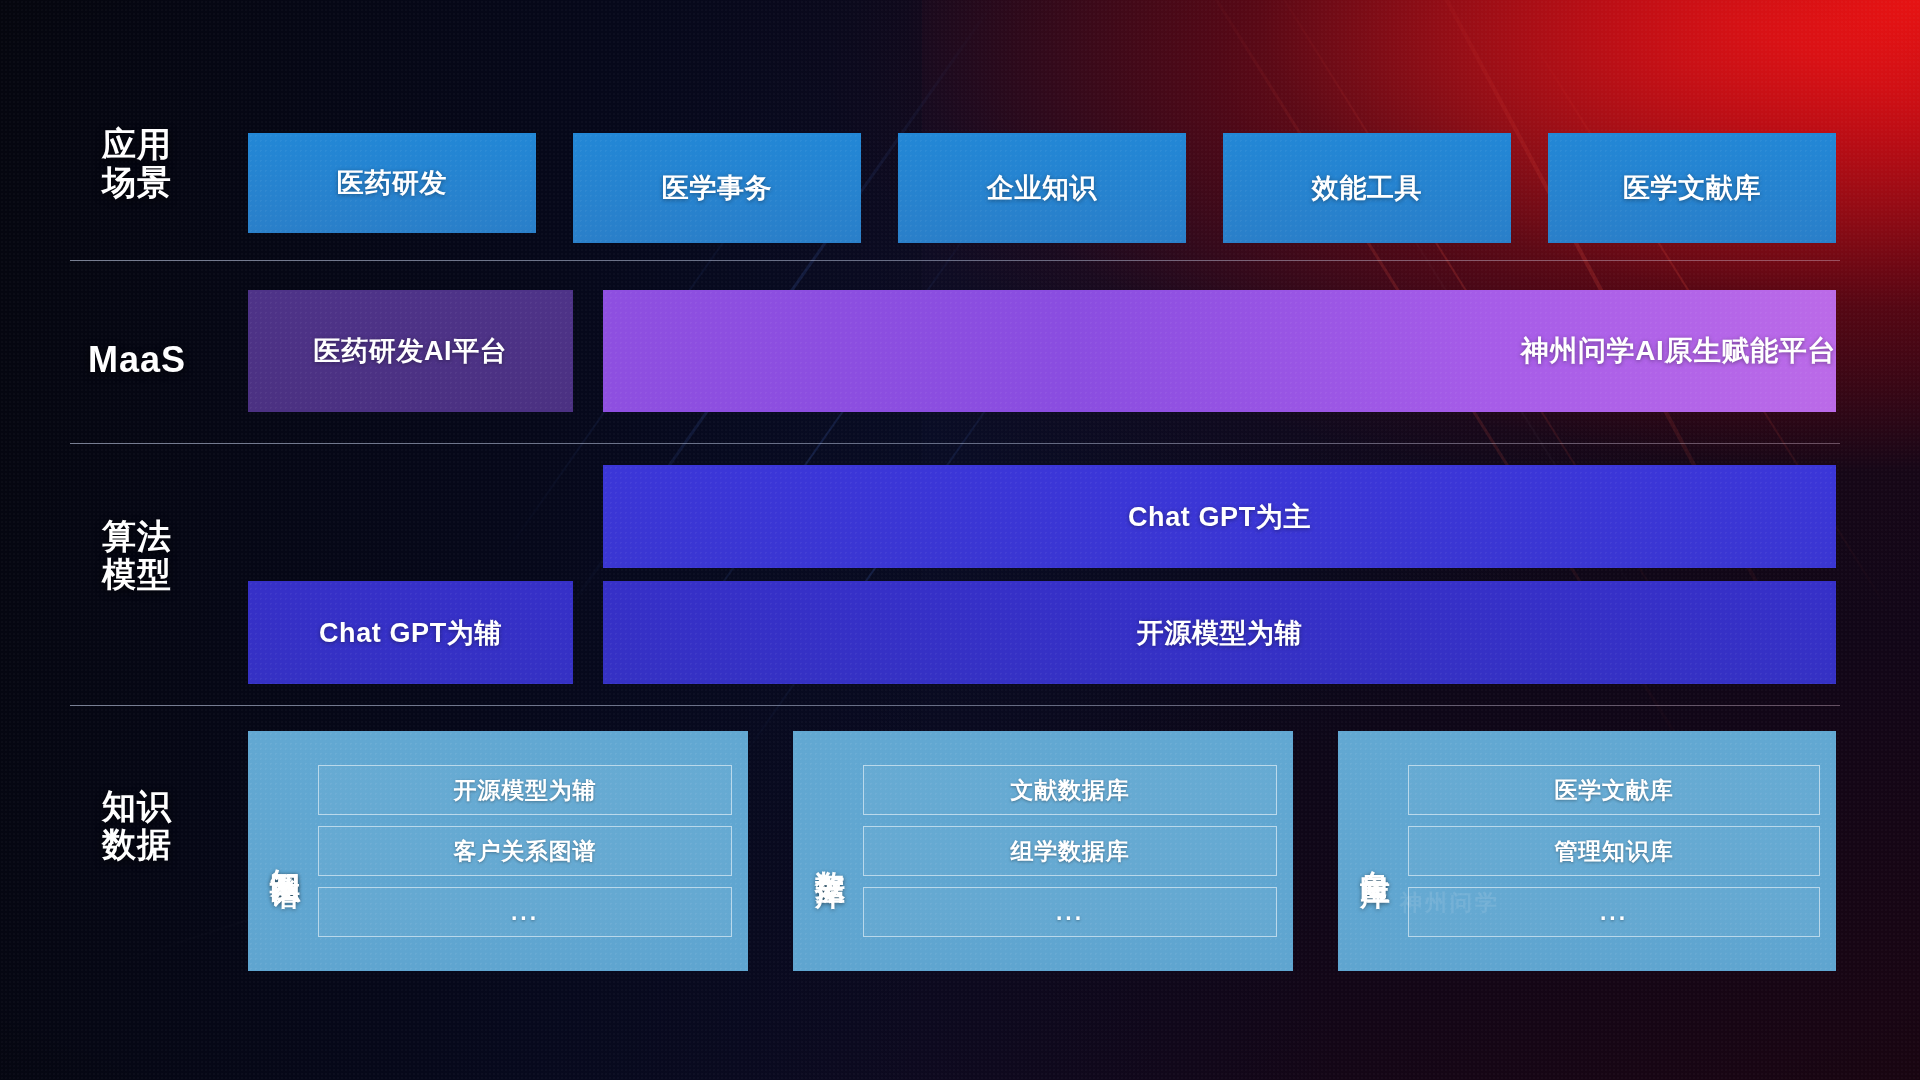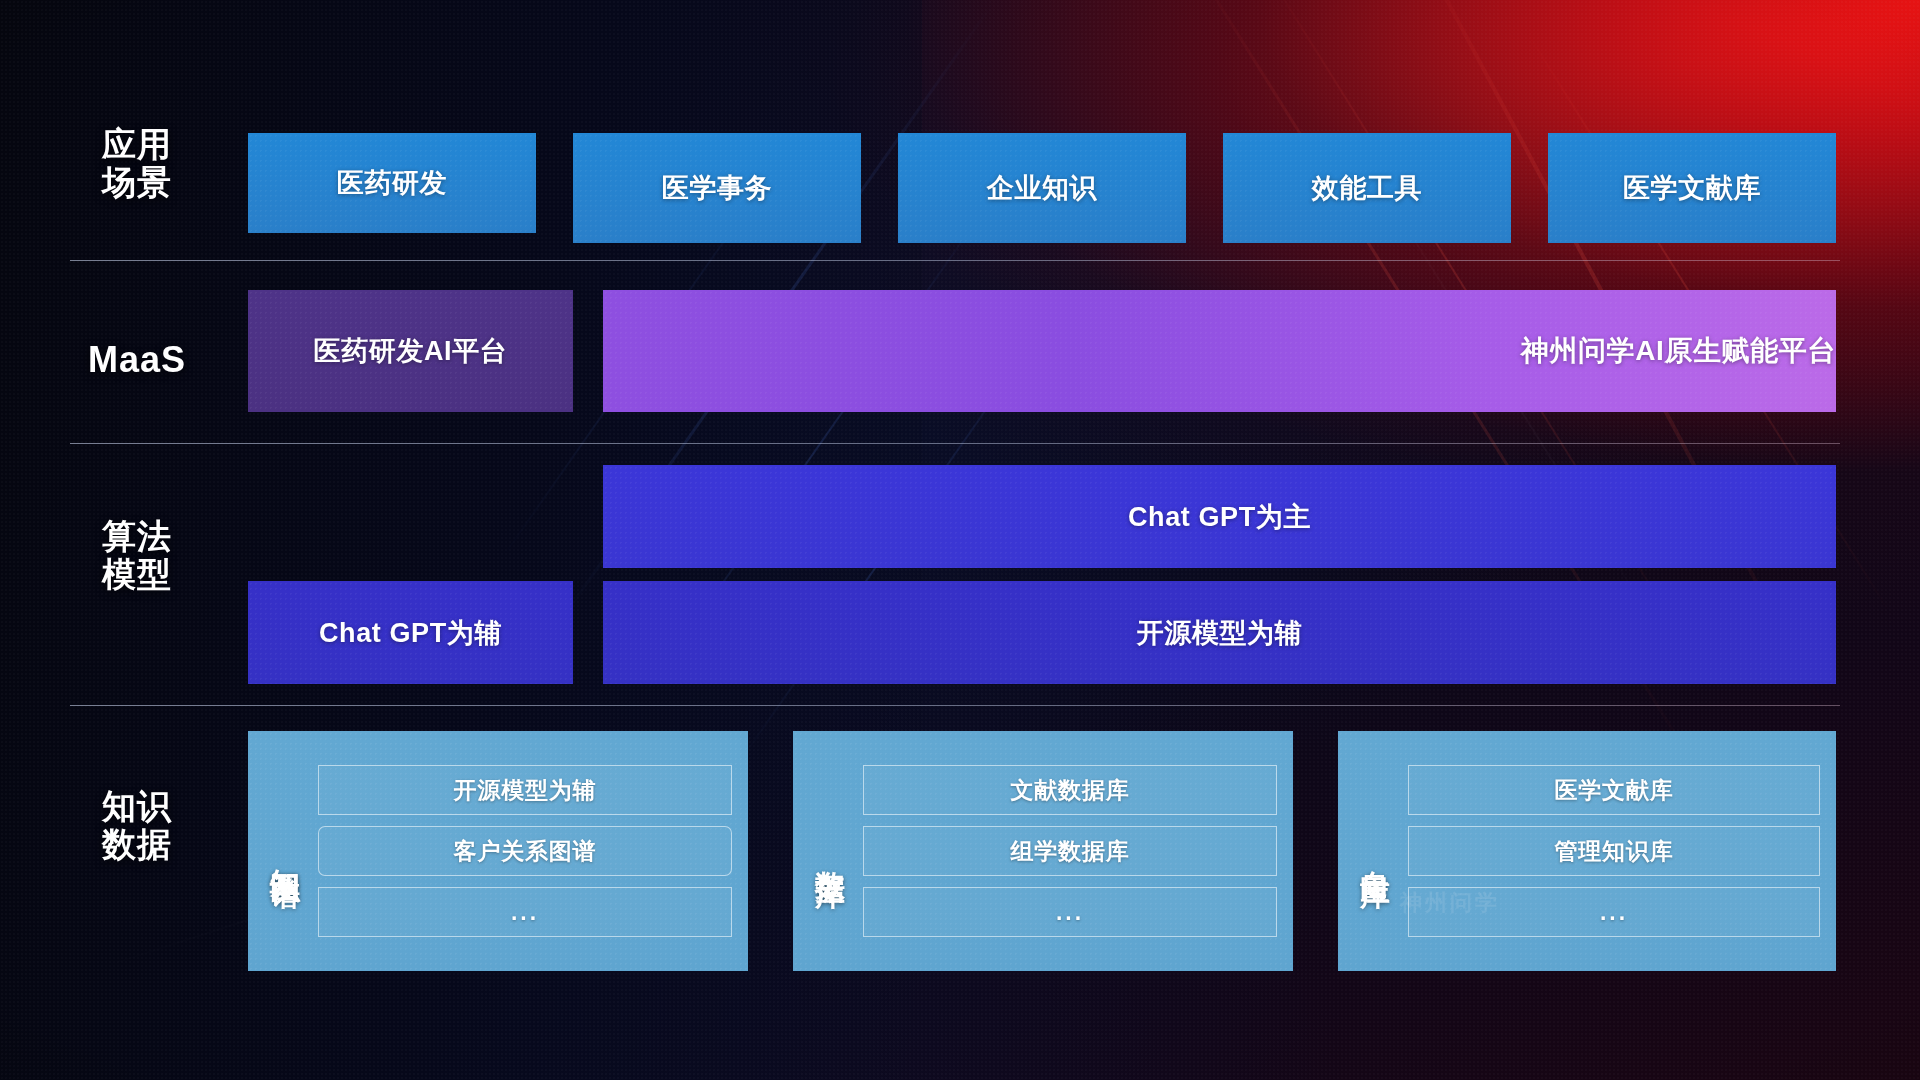--- a/index.html
+++ b/index.html
@@ -214,21 +214,21 @@
 
   <div class="tier-label" style="left:72px; top:787px; width:130px; font-size:34px;">
     <div>知识</div>
     <div>数据</div>
   </div>
 
   <div class="kd-panel" style="left:248px; top:731px; width:500px; height:240px; padding:0 16px 0 22px;">
     <div class="kd-vlabel" style="font-size:30px; height:200px; margin-right:18px;">知识图谱</div>
     <div class="kd-items" style="flex:1; gap:11px;">
       <div class="kd-item" style="height:50px; font-size:23px;">开源模型为辅</div>
-      <div class="kd-item" style="height:50px; font-size:23px;border-radius:7px;">客户关系图谱</div>
+      <div class="kd-item" style="height:50px; font-size:23px;">客户关系图谱</div>
       <div class="kd-item dots" style="height:50px; font-size:23px;">...</div>
     </div>
   </div>
 
   <div class="kd-panel" style="left:793px; top:731px; width:500px; height:240px; padding:0 16px 0 22px;">
     <div class="kd-vlabel" style="font-size:30px; height:200px; margin-right:18px;">数据库</div>
     <div class="kd-items" style="flex:1; gap:11px;">
       <div class="kd-item" style="height:50px; font-size:23px;">文献数据库</div>
       <div class="kd-item" style="height:50px; font-size:23px;">组学数据库</div>
       <div class="kd-item dots" style="height:50px; font-size:23px;">...</div>

